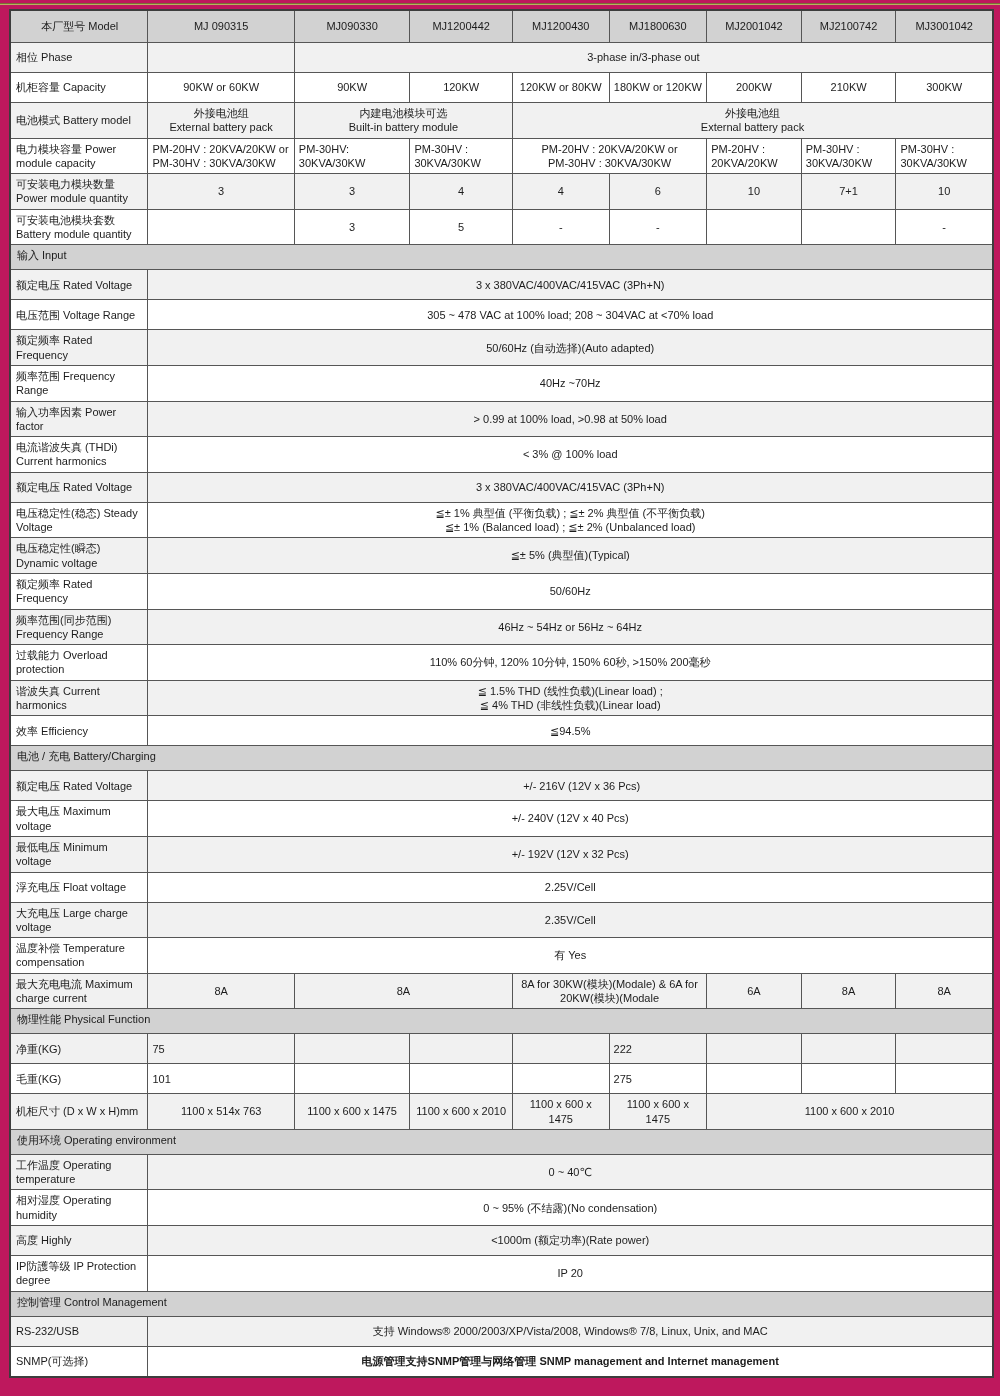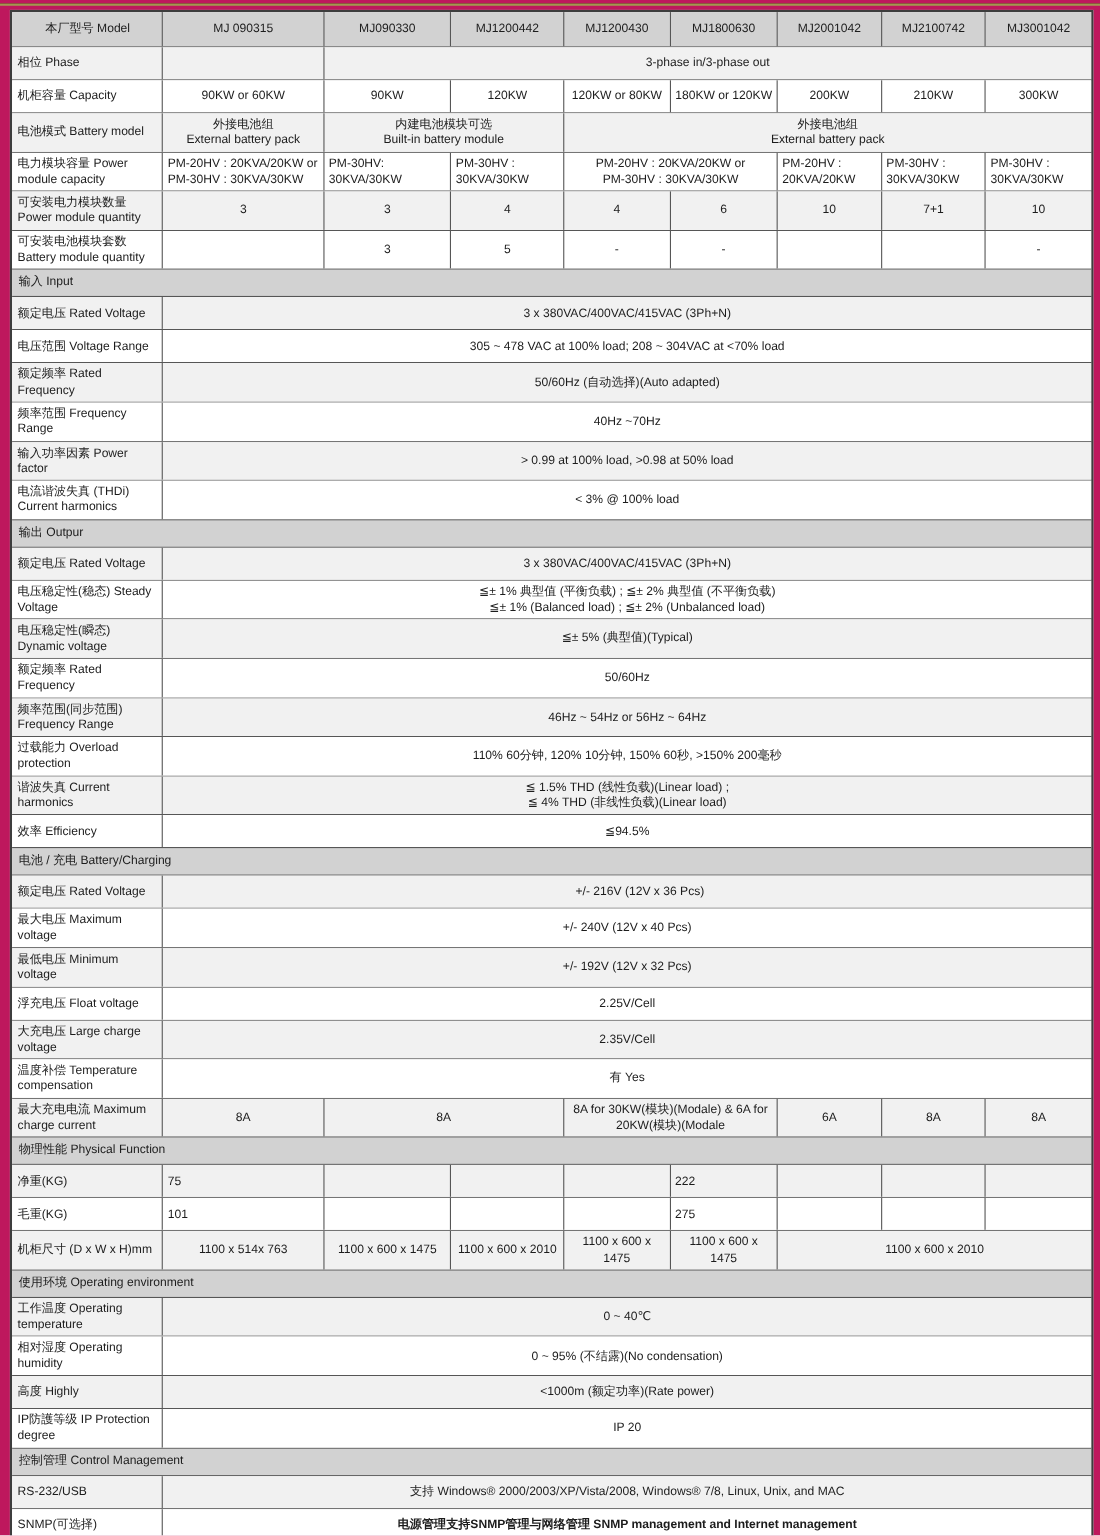--- a/index.html
+++ b/index.html
@@ -161,23 +161,20 @@
         <div class="cell val" style="grid-column: span 8;">40Hz ~70Hz</div>
       </div>
       <div class="row alt">
         <div class="cell label">输入功率因素 Power factor</div>
         <div class="cell val" style="grid-column: span 8;">&gt; 0.99 at 100% load, &gt;0.98 at 50% load</div>
       </div>
       <div class="row">
         <div class="cell label">电流谐波失真 (THDi) Current harmonics</div>
         <div class="cell val" style="grid-column: span 8;">&lt; 3% @ 100% load</div>
       </div>
-      <div class="band">
-        <span>输出 Outpur</span>
-      </div>
       <div class="row alt">
         <div class="cell label">额定电压 Rated Voltage</div>
         <div class="cell val" style="grid-column: span 8;">3 x 380VAC/400VAC/415VAC (3Ph+N)</div>
       </div>
       <div class="row">
         <div class="cell label">电压稳定性(稳态) Steady Voltage</div>
         <div class="cell val" style="grid-column: span 8;">≦± 1% 典型值 (平衡负载) ; ≦± 2% 典型值 (不平衡负载)
 ≦± 1% (Balanced load) ; ≦± 2%  (Unbalanced load)</div>
       </div>
       <div class="row alt">

